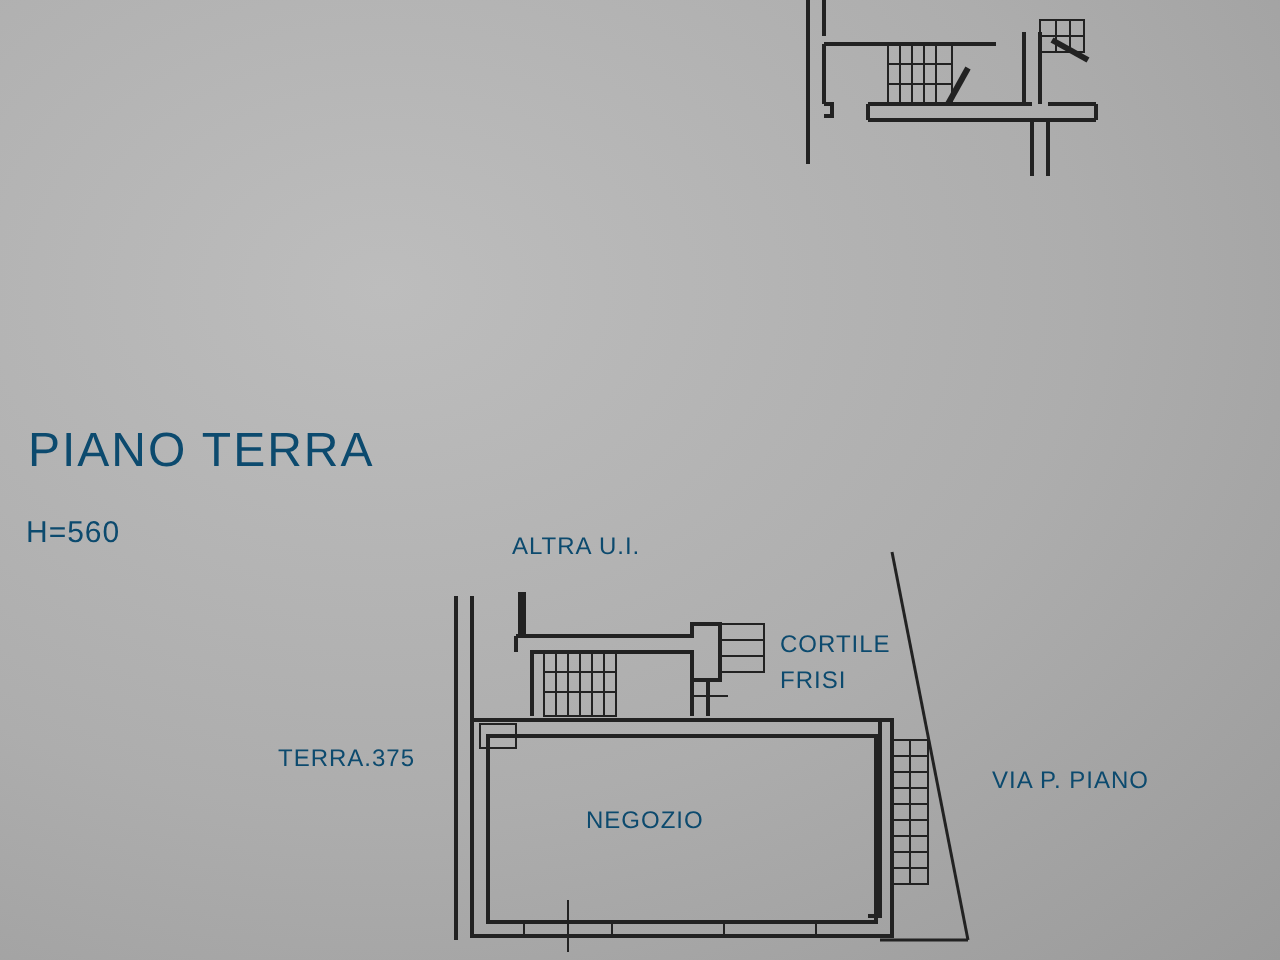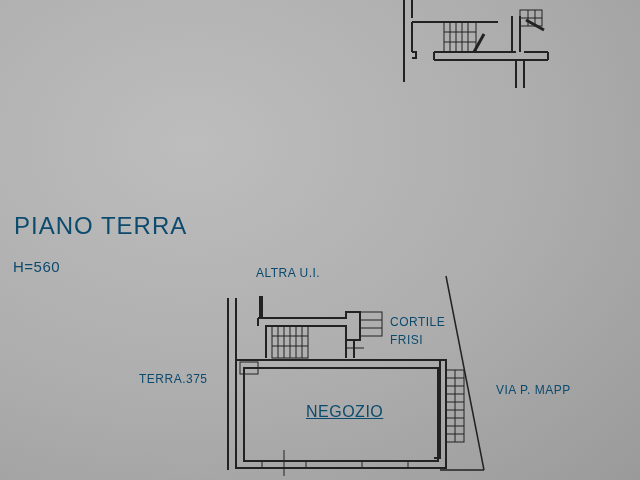--- a/index.html
+++ b/index.html
@@ -12,21 +12,21 @@
     .paper {
       position: absolute; inset: 0;
       background: radial-gradient(ellipse at 30% 30%, #bdbdbd 0%, #adadad 55%, #9a9a9a 100%);
     }
     .label { position: absolute; color: #0c4a6e; white-space: nowrap; letter-spacing: 0.5px; }
     .title { left: 14px; top: 212px; font-size: 24px; letter-spacing: 1px; }
     .height { left: 13px; top: 258px; font-size: 15px; }
     .altra { left: 256px; top: 266px; font-size: 12px; }
     .cortile { left: 390px; top: 313px; font-size: 12px; line-height: 18px; text-align: left; }
     .mapp { left: 139px; top: 372px; font-size: 12px; }
-    .negozio { left: 306px; top: 403px; font-size: 16px; text-decoration: underline; }
+    .negozio { left: 293px; top: 403px; font-size: 12px; }
     .via { left: 496px; top: 383px; font-size: 12px; }
     svg { position: absolute; left: 0; top: 0; }
   </style>
 </head>
 <body>
 
 <div class="paper"></div>
 
 <svg width="640" height="480">
   <g stroke="#222" fill="none" stroke-width="2">
@@ -127,13 +127,13 @@
 
 <div class="label title">PIANO TERRA</div>
 <div class="label height">H=560</div>
 <div class="label altra">ALTRA U.I.</div>
 <div class="label cortile">
   <div>CORTILE</div>
   <div>FRISI</div>
 </div>
 <div class="label mapp">TERRA.375</div>
 <div class="label negozio">NEGOZIO</div>
-<div class="label via">VIA P. MAPP</div>
+<div class="label via">VIA P. PIANO</div>
 
 </body></html>

